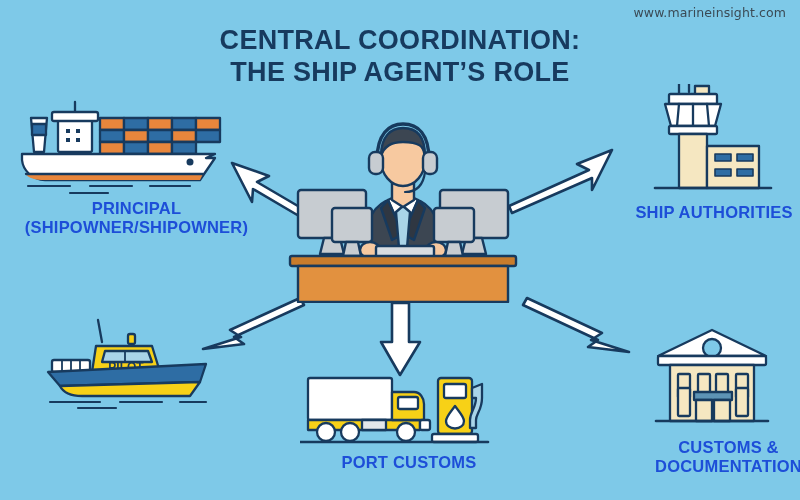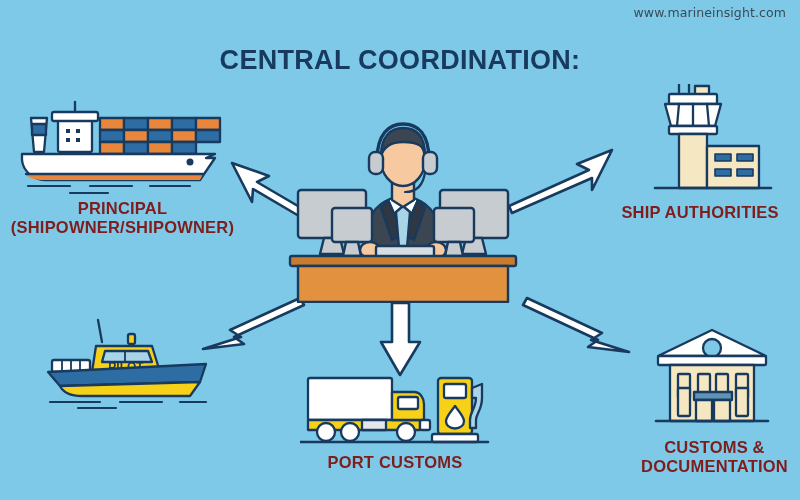--- a/index.html
+++ b/index.html
@@ -33,49 +33,50 @@
     position: absolute;
     top: 25px;
     left: 0;
     width: 800px;
     text-align: center;
     color: #173a5e;
     font-size: 27px;
     font-weight: bold;
     line-height: 1.17;
     letter-spacing: 0.3px;
-    margin-top: 20px;
   }
   .node-label {
     position: absolute;
     text-align: center;
-    color: #7f1d1d;
+    color: #1d4ed8;
     font-weight: bold;
     font-size: 16.5px;
     line-height: 1.14;
     letter-spacing: 0.2px;
+    padding-left: 14px;
   }
   .svg-layer {
     position: absolute;
     top: 0;
     left: 0;
   }
   .illo {
     position: absolute;
   }
 </style>
 </head>
 <body>
 
 <div id="infographic">
 
   <div class="watermark">www.marineinsight.com</div>
 
   <div class="title">
     <div>CENTRAL COORDINATION:</div>
+    <div>THE SHIP AGENT’S ROLE</div>
   </div>
 
   <svg class="svg-layer" width="800" height="500" viewBox="0 0 800 500">
     <g fill="#ffffff" stroke="#173a5e" stroke-width="2.6" stroke-linejoin="round">
 
       <polygon points="232,163 269,176 257,182 303,209 299,216 253,189 252,202"></polygon>
 
       <polygon points="612,150 577,164 589,170 509,206 512,213 592,178 592,190"></polygon>
 
       <polygon points="203,349 241,337 230,330 300,298 304,305 234,337 244,344"></polygon>

